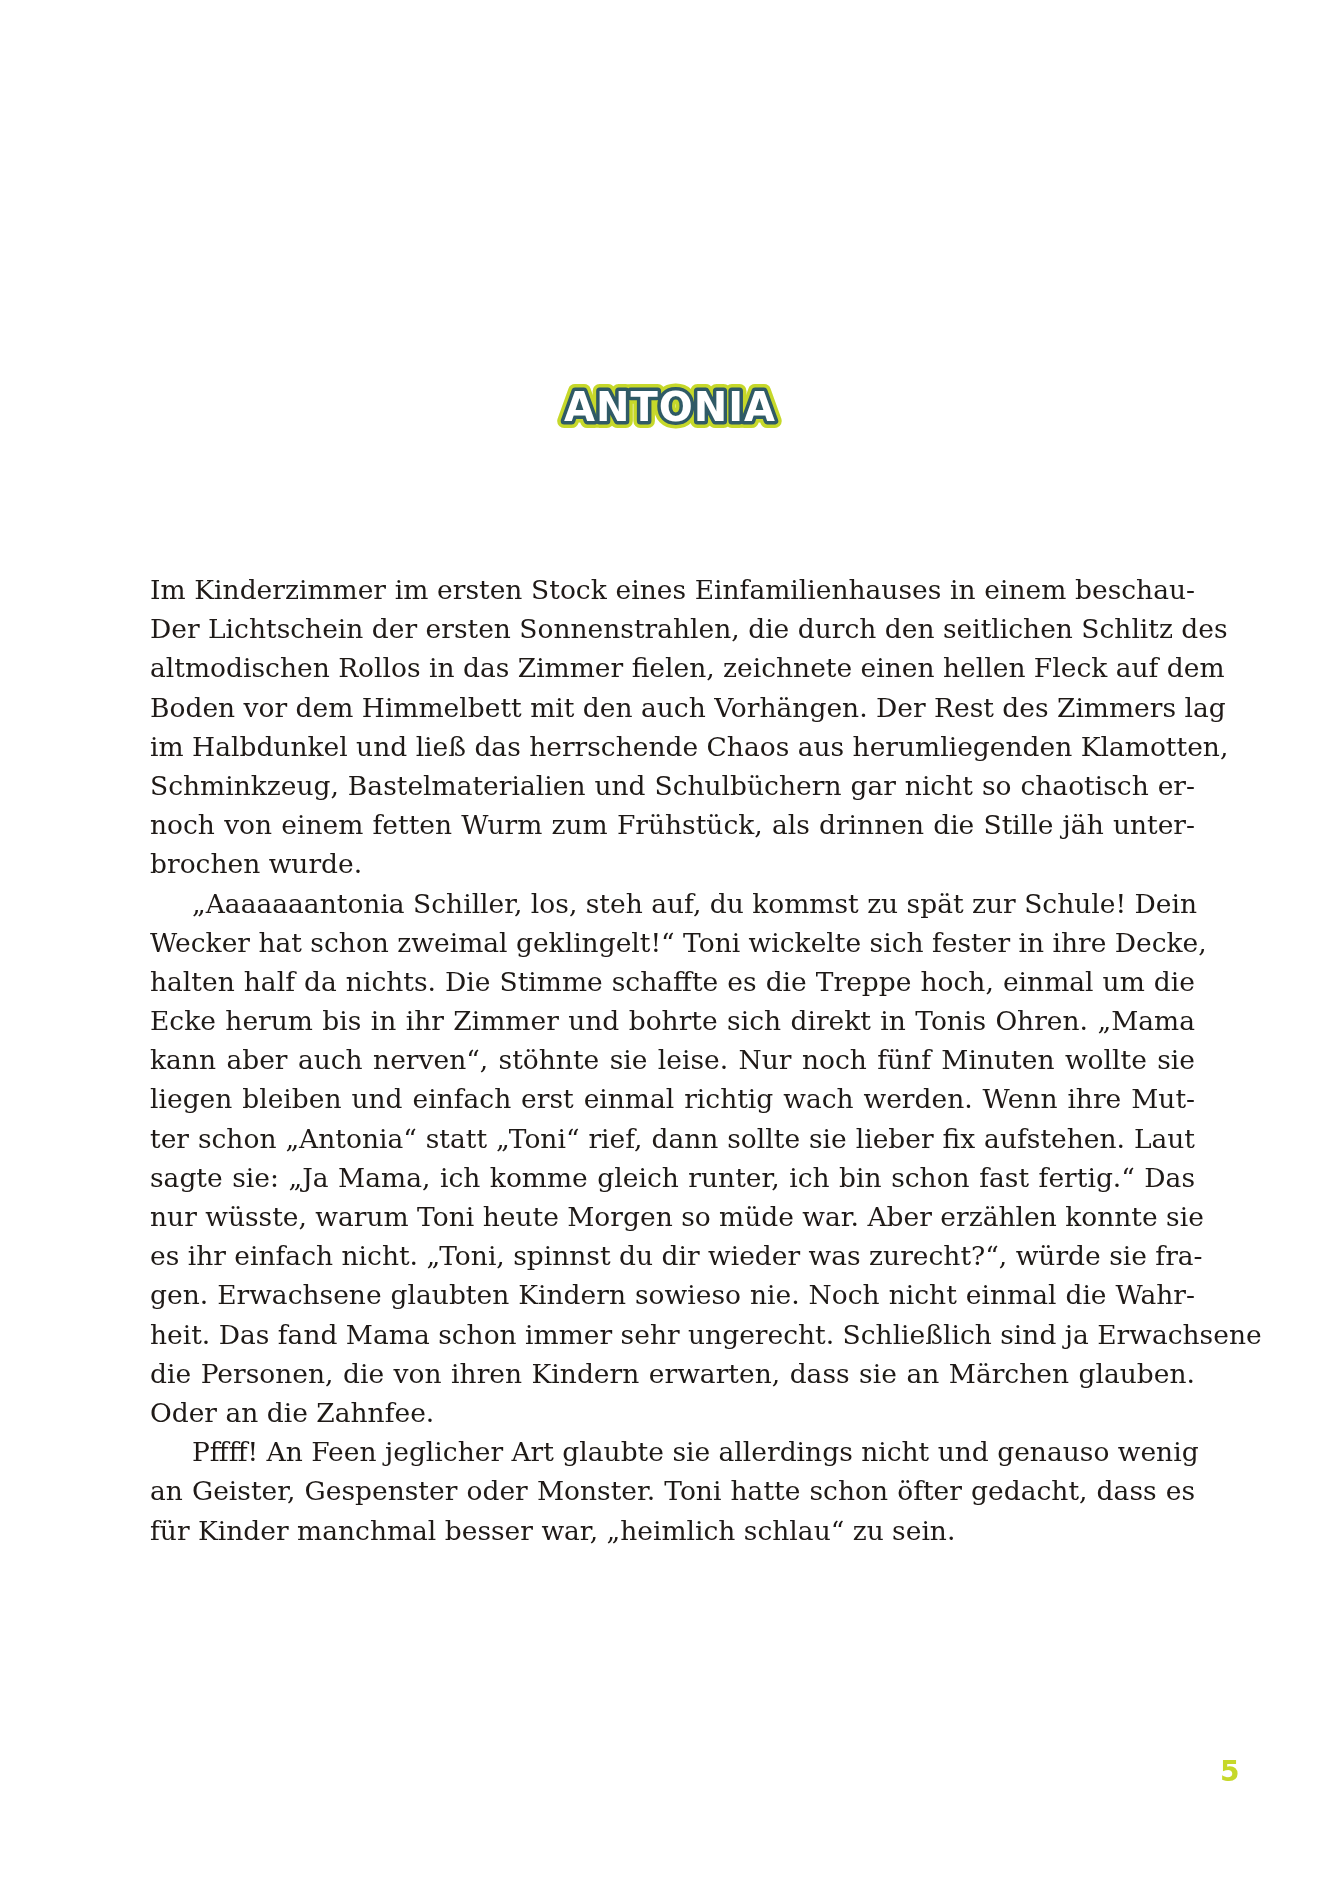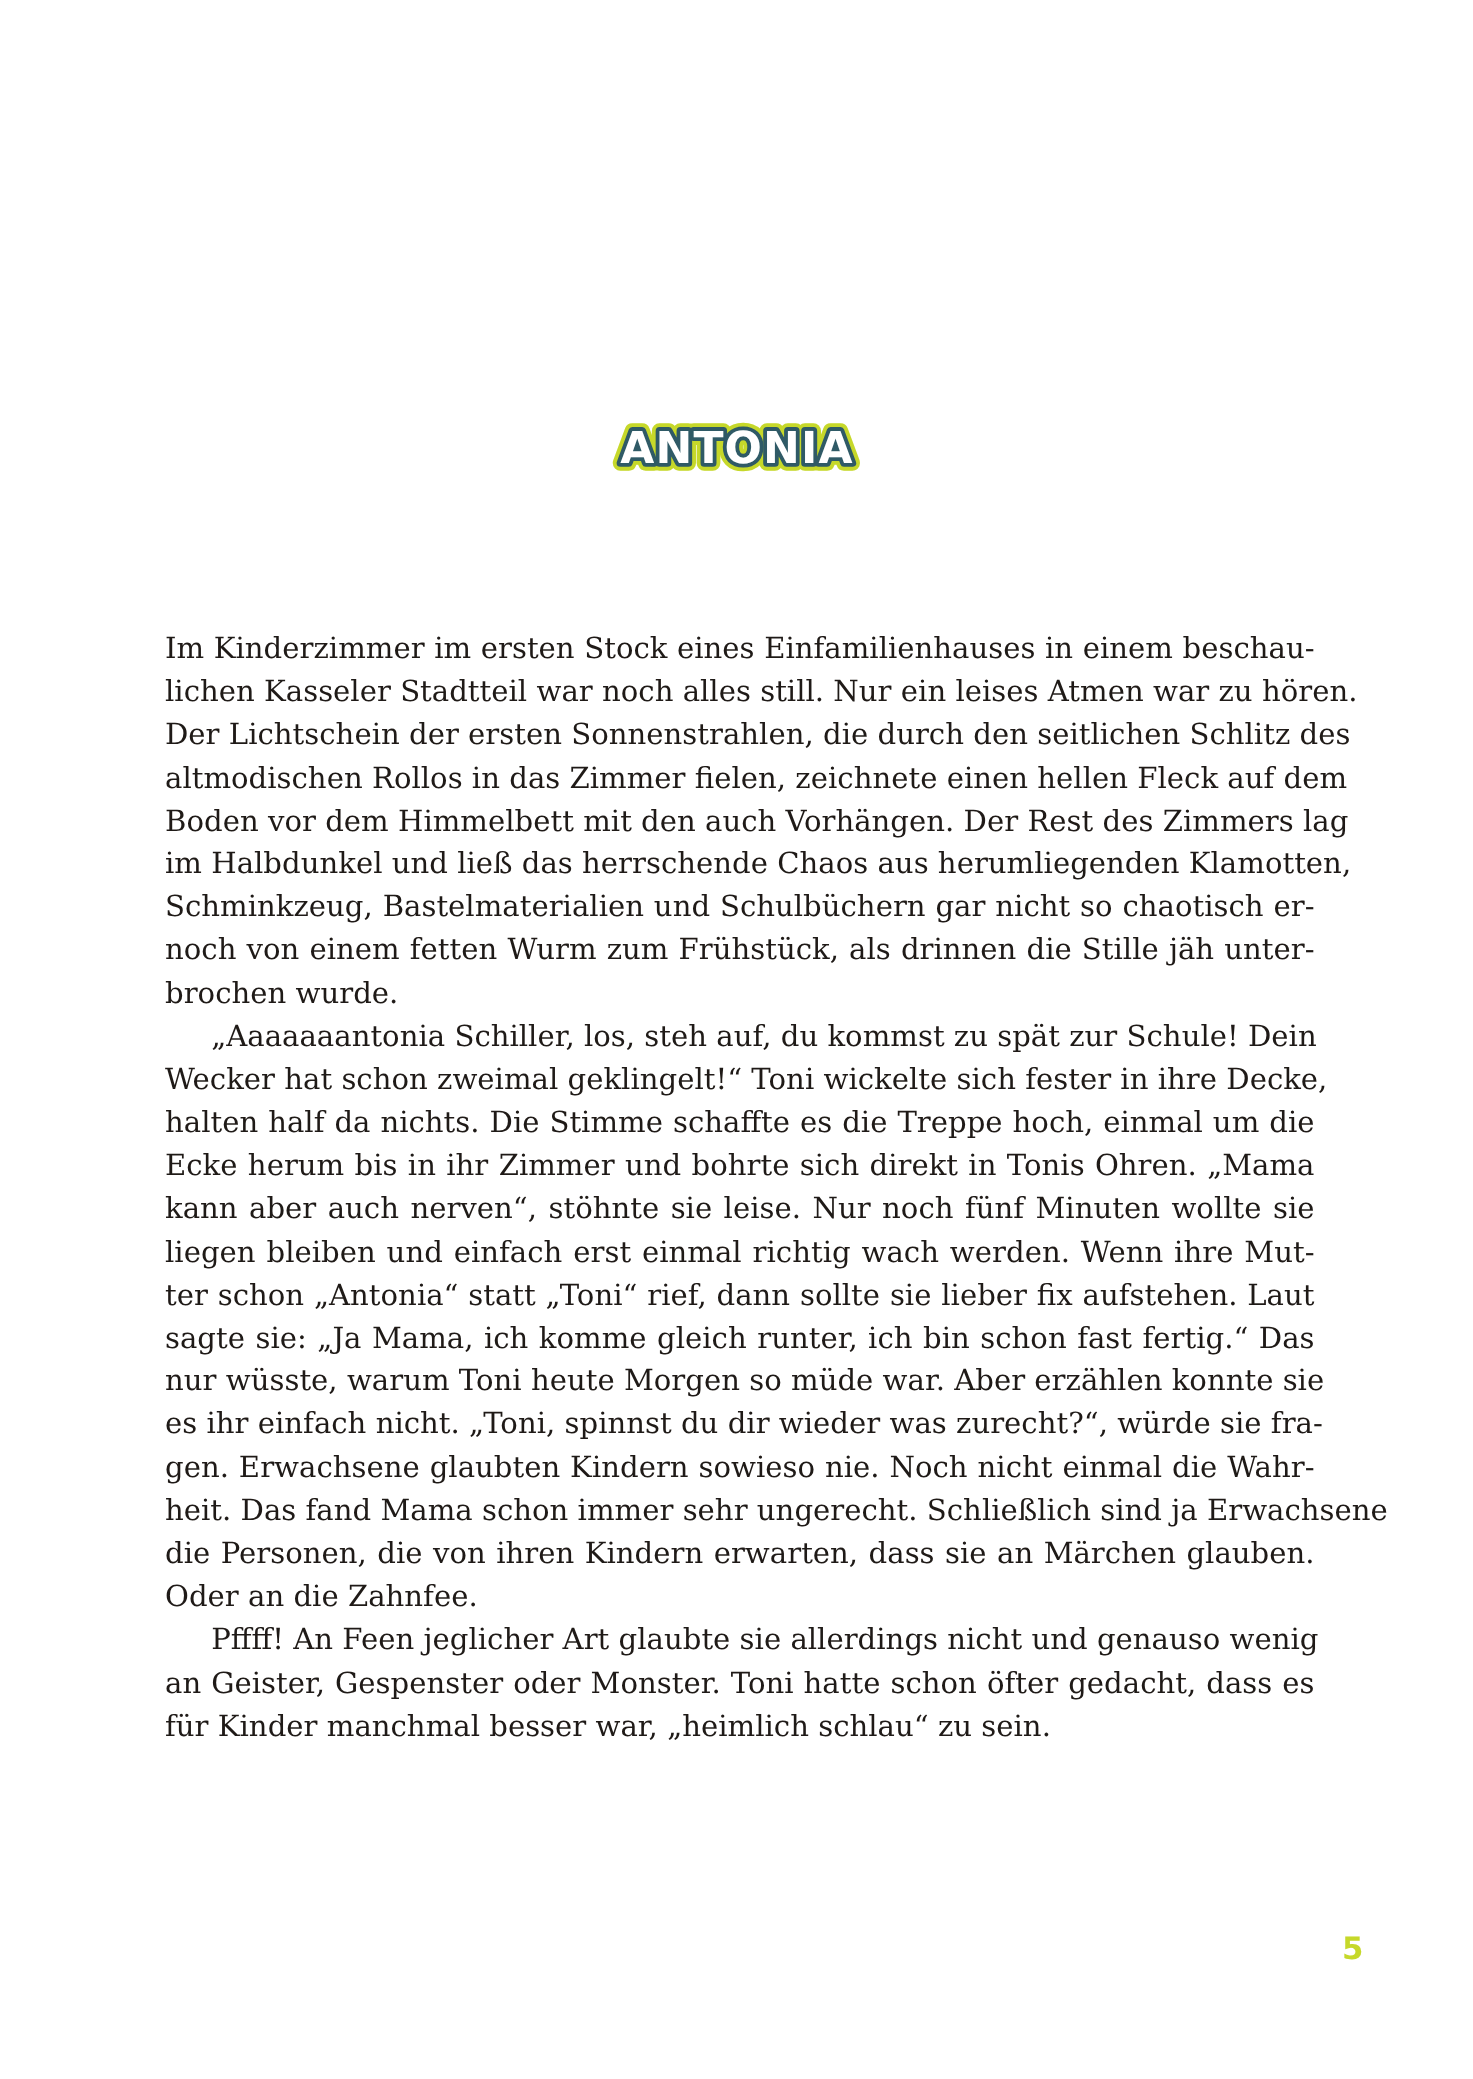--- a/index.html
+++ b/index.html
@@ -39,21 +39,20 @@
     <svg width="230" height="62" viewBox="0 0 230 62">
       <text id="title-glow" x="115" y="45" text-anchor="middle" font-family="DejaVu Sans, sans-serif" font-weight="bold" font-size="40" letter-spacing="1" stroke-linejoin="round" stroke-width="14" fill="#c6d82a" stroke="#c6d82a">ANTONIA</text>
       <text id="title-outline" x="115" y="45" text-anchor="middle" font-family="DejaVu Sans, sans-serif" font-weight="bold" font-size="40" letter-spacing="1" stroke-linejoin="round" stroke-width="7" fill="#2f5a66" stroke="#2f5a66">ANTONIA</text>
       <text id="title-fill" x="115" y="45" text-anchor="middle" font-family="DejaVu Sans, sans-serif" font-weight="bold" font-size="40" letter-spacing="1" fill="#ffffff">ANTONIA</text>
     </svg>
   </div>
 
   <div class="body-text" id="body-text">
       <div>
         <span class="line">Im Kinderzimmer im ersten Stock eines Einfamilienhauses in einem beschau-</span>
-        <span class="line">lichen Kasseler Stadtteil war noch alles still. Nur ein leises Atmen war zu hören.</span>
         <span class="line">Der Lichtschein der ersten Sonnenstrahlen, die durch den seitlichen Schlitz des</span>
         <span class="line">altmodischen Rollos in das Zimmer fielen, zeichnete einen hellen Fleck auf dem</span>
         <span class="line">Boden vor dem Himmelbett mit den auch Vorhängen. Der Rest des Zimmers lag</span>
         <span class="line">im Halbdunkel und ließ das herrschende Chaos aus herumliegenden Klamotten,</span>
         <span class="line">Schminkzeug, Bastelmaterialien und Schulbüchern gar nicht so chaotisch er-</span>
         <span class="line">noch von einem fetten Wurm zum Frühstück, als drinnen die Stille jäh unter-</span>
         <span class="line last">brochen wurde.</span>
       </div>
       <div>
         <span class="line indent">„Aaaaaaantonia Schiller, los, steh auf, du kommst zu spät zur Schule! Dein</span>

